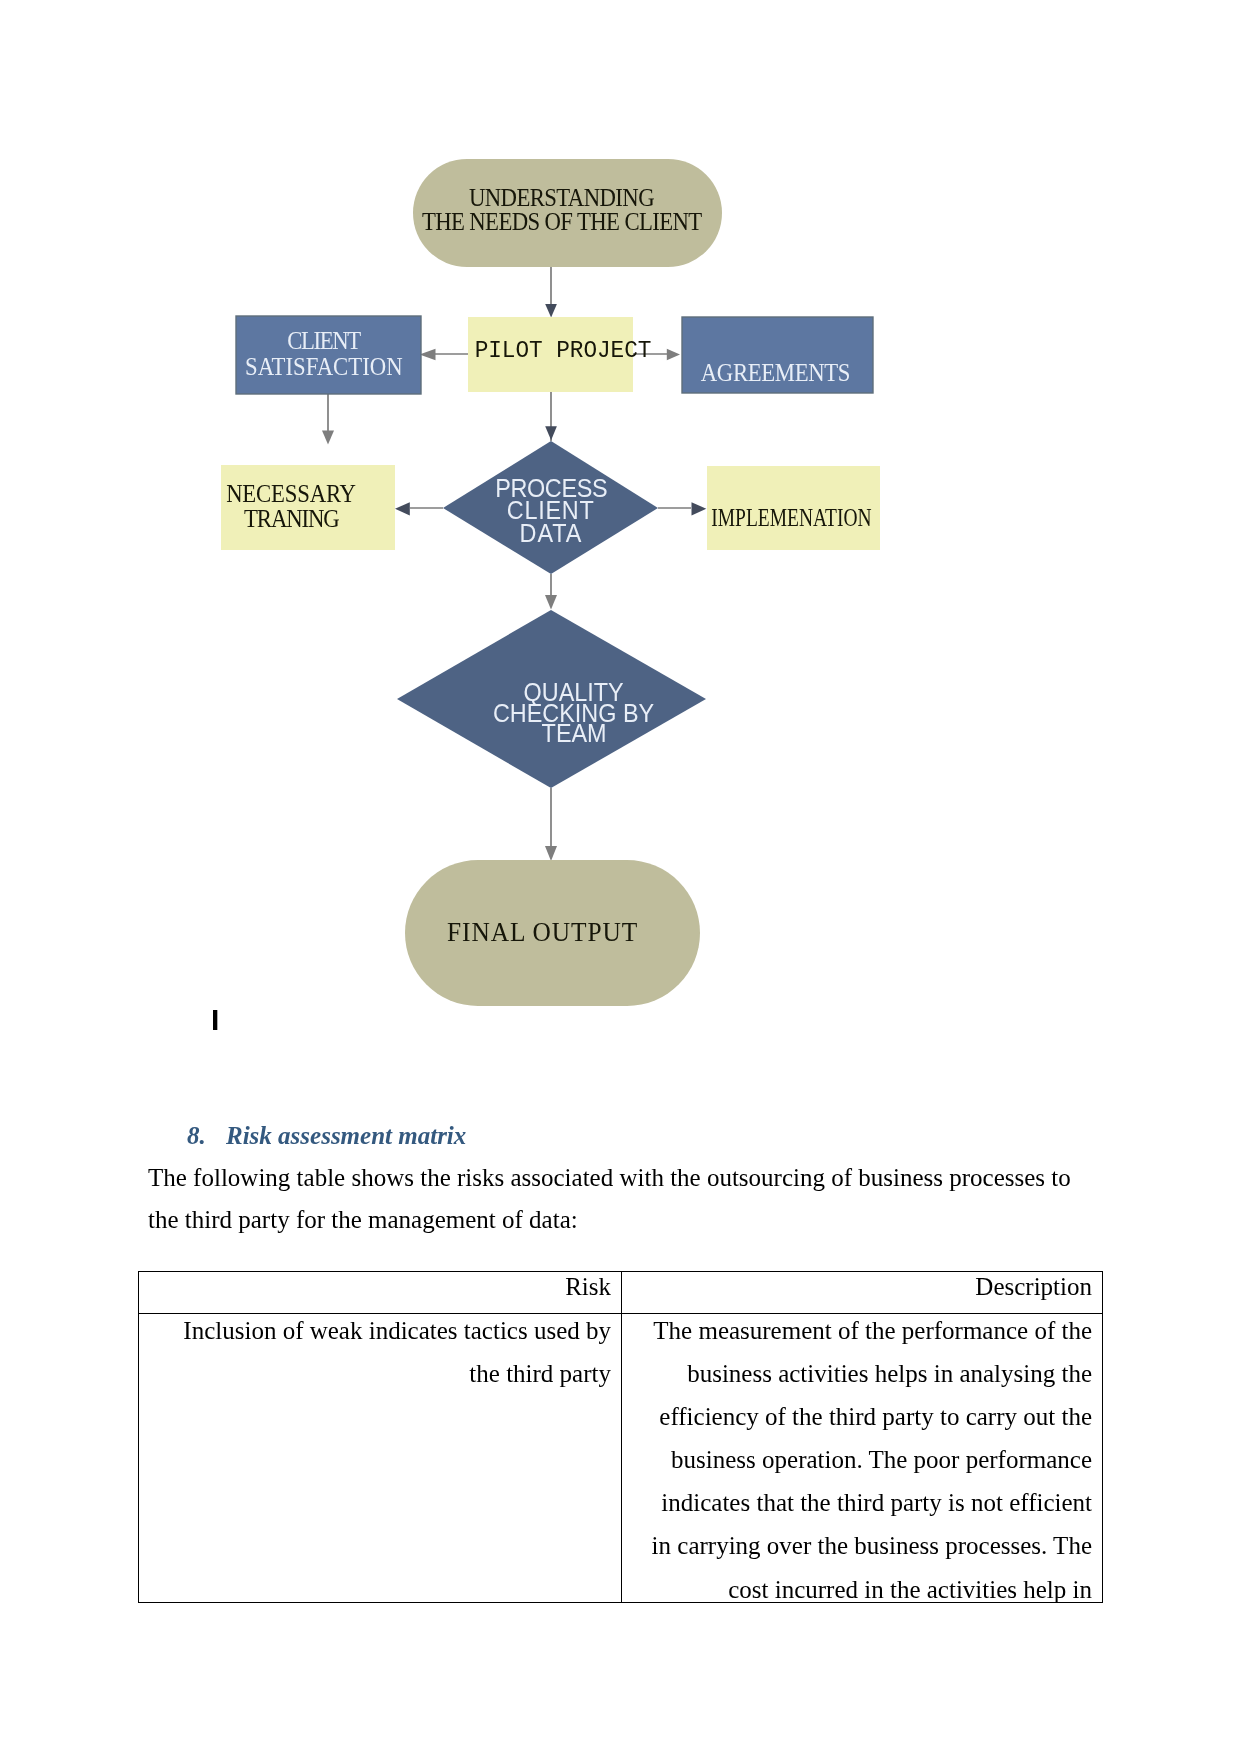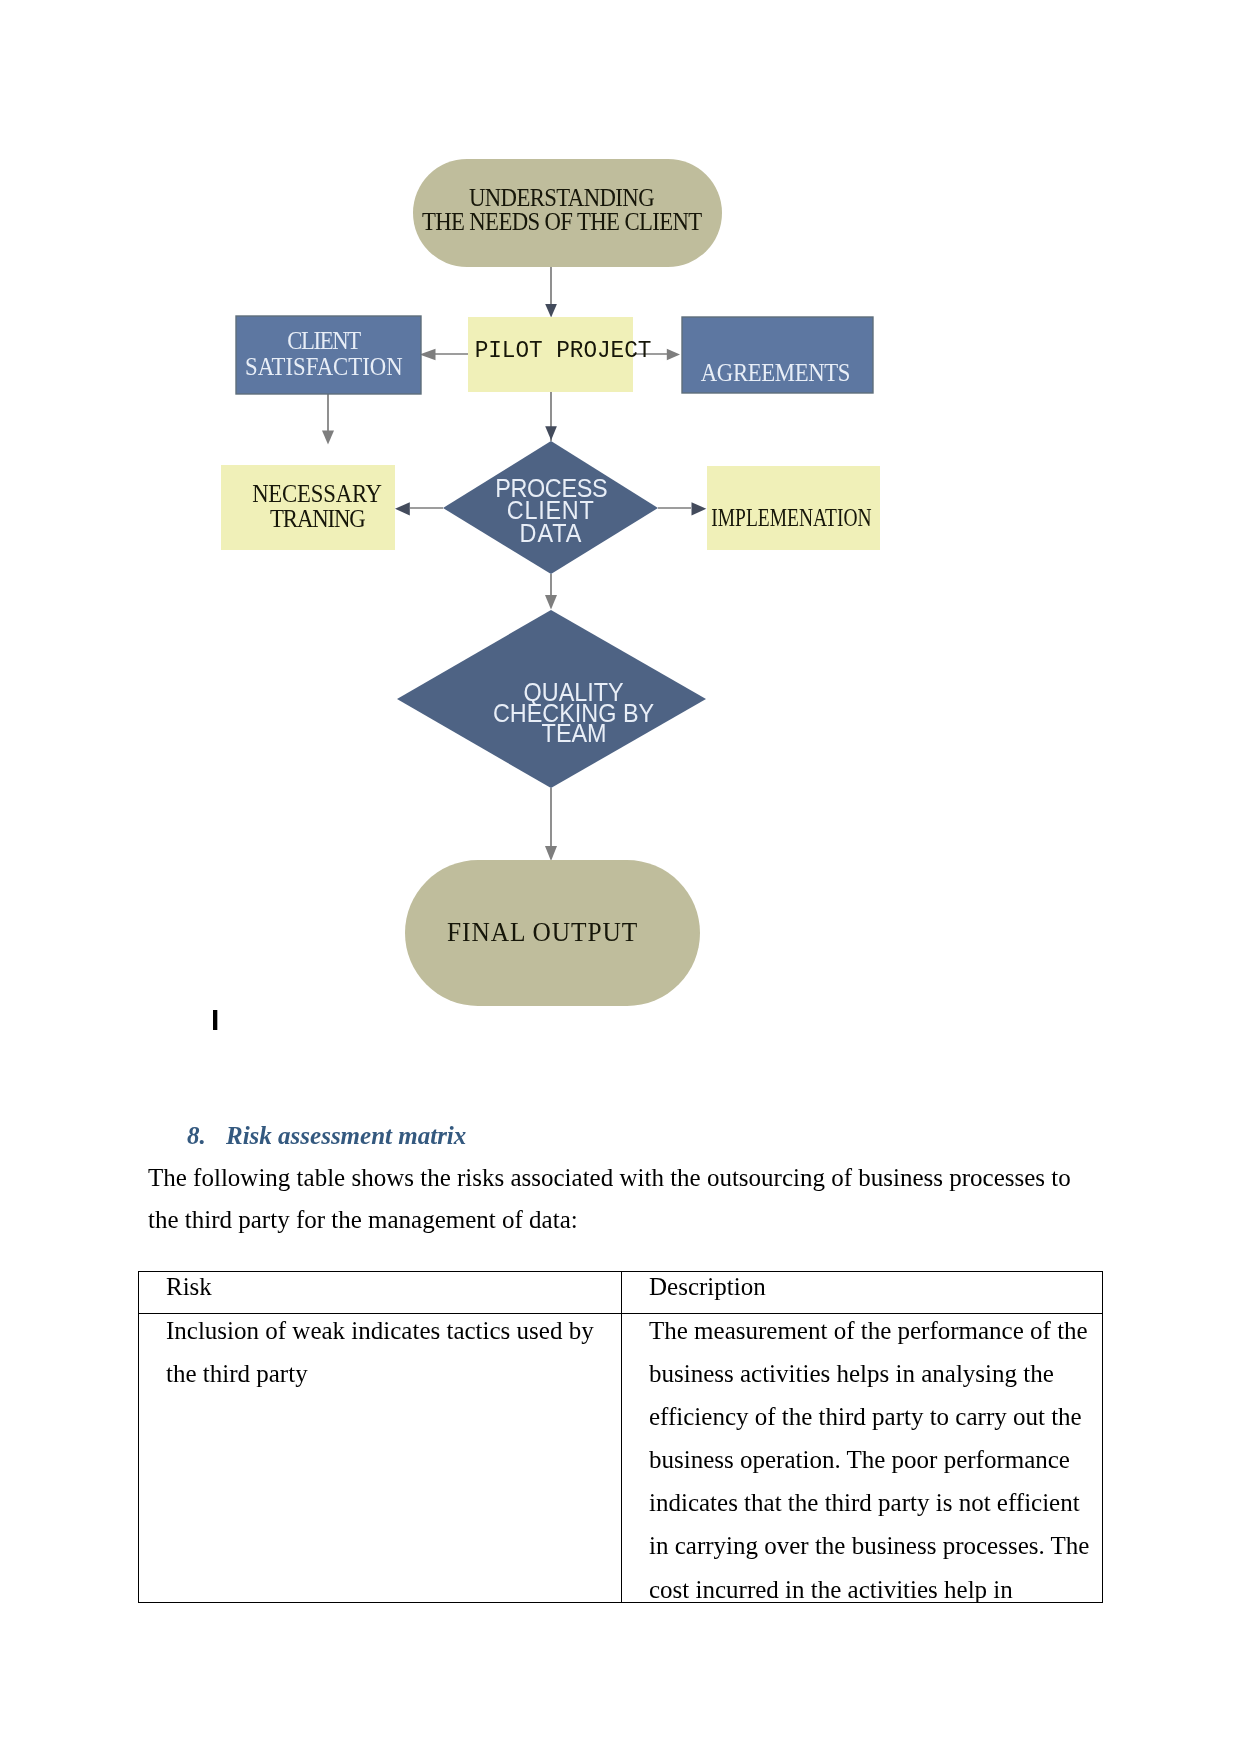--- a/index.html
+++ b/index.html
@@ -19,21 +19,21 @@
   .sans-node .ln>i{transform:scaleX(var(--sx,0.90));}
   
   .heading{position:absolute;font-weight:bold;color:#34597f;font-size:25px;line-height:28px;white-space:nowrap;font-style:italic;}
   .h-num{display:inline-block;width:39px;}
   .para{position:absolute;font-size:25px;line-height:42px;}
   table.risk{position:absolute;border-collapse:collapse;table-layout:fixed;}
   table.risk td{border:1px solid #000;vertical-align:top;font-size:25px;line-height:43.1px;padding:0 10px 0 12px;}
   table.risk td>div{margin-top:-5px;margin-bottom:-9px;}
   table.risk tr:first-child td>div{margin-top:-7px;margin-bottom:0;}
   table.risk tr:first-child td{height:41px;}
-  table.risk td{padding-left:27px;}
+  table.risk td{padding-left:27px;text-align:right;}
   
   #flowsvg [data-name="shape-understanding"],
   #flowsvg [data-name="shape-final-output"]{fill:#bfbd9c;}
   #flowsvg [data-name="shape-client-satisfaction"],
   #flowsvg [data-name="shape-agreements"]{fill:#5d77a1;stroke:#5e6e7b;stroke-width:1.4;}
   #flowsvg [data-name="shape-pilot-project"],
   #flowsvg [data-name="shape-necessary-traning"],
   #flowsvg [data-name="shape-implemenation"]{fill:#f0f0b8;}
   #flowsvg [data-name="shape-process-client-data"],
   #flowsvg [data-name="shape-quality-checking"]{fill:#4e6384;}
@@ -104,21 +104,21 @@
     <div class="node serif-node nd-light" data-name="node-label-client-satisfaction" style="left:231px;top:328px;width:185px;line-height:26px;">
       <span class="ln" style="letter-spacing:-1.49px" data-name="node-text-client-satisfaction-line1"><i>CLIENT</i></span>
       <span class="ln" style="letter-spacing:0.01px" data-name="node-text-client-satisfaction-line2"><i>SATISFACTION</i></span>
     </div>
     <div class="node serif-node nd-dark" data-name="node-label-pilot-project" style="left:469px;top:339px;width:165px;font-family:Liberation Mono, monospace;">
       <span class="ln" style="letter-spacing:-0.05px" data-name="node-text-pilot-project-line1"><i>PILOT PROJECT</i></span>
     </div>
     <div class="node serif-node nd-light" data-name="node-label-agreements" style="left:680px;top:361px;width:191px;">
       <span class="ln" style="letter-spacing:-0.37px" data-name="node-text-agreements-line1"><i>AGREEMENTS</i></span>
     </div>
-    <div class="node serif-node nd-dark" data-name="node-label-necessary-traning" style="left:230px;top:481px;width:174px;line-height:25px;">
+    <div class="node serif-node nd-dark" data-name="node-label-necessary-traning" style="left:204px;top:481px;width:174px;line-height:25px;">
       <span class="ln" style="letter-spacing:-0.2px" data-name="node-text-necessary-traning-line1"><i>NECESSARY</i></span>
       <span class="ln" style="letter-spacing:-1.16px" data-name="node-text-necessary-traning-line2"><i>TRANING</i></span>
     </div>
     <div class="node sans-node nd-light" data-name="node-label-process-client-data" style="left:471px;top:477px;width:160px;line-height:22.3px;">
       <span class="ln" style="letter-spacing:-0.4px" data-name="node-text-process-client-data-line1"><i>PROCESS</i></span>
       <span class="ln" style="letter-spacing:0.8px" data-name="node-text-process-client-data-line2"><i>CLIENT</i></span>
       <span class="ln" style="letter-spacing:1.1px" data-name="node-text-process-client-data-line3"><i>DATA</i></span>
     </div>
     <div class="node serif-node nd-dark" data-name="node-label-implemenation" style="left:692px;top:506px;width:180px;">
       <span class="ln" style="--sx:0.806;letter-spacing:0px" data-name="node-text-implemenation-line1"><i>IMPLEMENATION</i></span>

